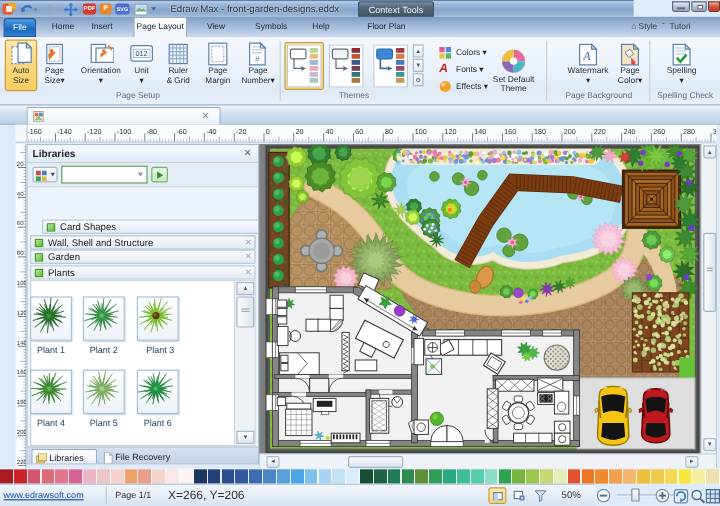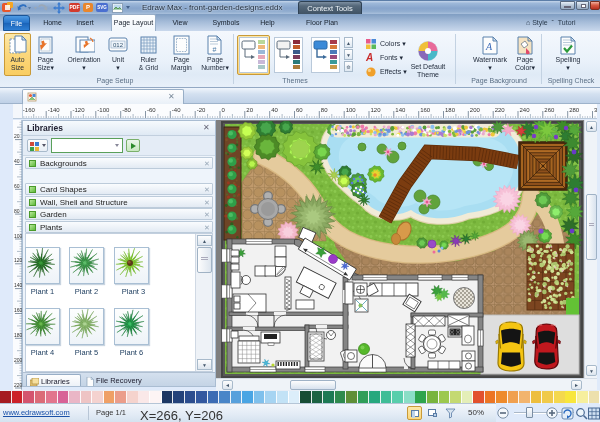--- a/index.html
+++ b/index.html
@@ -3,21 +3,21 @@
 <meta charset="utf-8">
 <style>
   * { margin:0; padding:0; box-sizing:border-box; }
   html,body { width:600px; height:422px; overflow:hidden; }
   body { font-family:"Liberation Sans", sans-serif; position:relative; background:#dfeafa; }
   .abs { position:absolute; }
 </style>
 </head>
 <body>
 
-<div class="abs" id="titlebar" style="left:0;top:0;width:600px;height:14px;background:linear-gradient(180deg,#c4d5ea 0%,#9db8d9 18%,#87a5cc 55%,#91adcf 80%,#a9c0dc 100%);border-top:1px solid #5c7ea8;">
+<div class="abs" id="titlebar" style="left:0;top:0;width:528px;height:14px;background:linear-gradient(180deg,#c4d5ea 0%,#9db8d9 18%,#87a5cc 55%,#91adcf 80%,#a9c0dc 100%);border-top:1px solid #5c7ea8;">
 
   <svg class="abs" style="left:2px;top:1px" width="12" height="11" viewBox="0 0 12 11">
       <rect x="0" y="1" width="9" height="9" rx="2" fill="#e8562a"></rect>
       <rect x="5" y="0" width="6" height="6" rx="1" fill="#f6a623"></rect>
       <rect x="3" y="3" width="5" height="5" fill="#fff" opacity="0.85"></rect>
     </svg>
 
   <svg class="abs" style="left:17px;top:2px" width="14" height="10" viewBox="0 0 14 10">
       <path d="M2,5 C3,2 8,1 9,4" fill="none" stroke="#2e6fc0" stroke-width="1.8"></path>
       <path d="M0.5,3 L4.5,6 L1,7.5 Z" fill="#2e6fc0"></path>
@@ -662,31 +662,26 @@
 <div class="abs" style="left:14px;top:4px;width:0;height:0;border-left:2px solid transparent;border-right:2px solid transparent;border-top:3px solid #556;"></div>
 </div>
 <div class="abs" style="left:28px;top:2px;width:72px;height:15px;background:#fff;border:1px solid #5aa05a;">
 <div class="abs" style="left:63px;top:5px;width:0;height:0;border-left:2.5px solid transparent;border-right:2.5px solid transparent;border-top:3px solid #889;"></div>
 </div>
 <div class="abs" style="left:103px;top:3px;width:14px;height:13px;background:linear-gradient(#eaf6ea,#c8e8c0);border:1px solid #7ab06a;border-radius:2px;">
         <div class="abs" style="left:4px;top:3px;width:0;height:0;border-top:3.5px solid transparent;border-bottom:3.5px solid transparent;border-left:5px solid #2a8a2a;"></div>
       </div>
 </div>
 
-<div class="abs" style="left:2px;top:36px;width:188px;height:12px;background:linear-gradient(180deg,#fafcfe,#e2eaf3);border:1px solid #bccbda;border-radius:1px;">
-<div class="abs" style="left:3px;top:2px;width:7px;height:7px;background:linear-gradient(135deg,#b8e89a,#5fba3a);border:1px solid #4a9a2a;"></div>
-<div class="abs" style="left:14px;top:0px;font-size:8px;color:#222;line-height:12px;">Backgrounds</div>
-<div class="abs" style="left:178px;top:0px;font-size:7px;color:#98a8b8;line-height:12px;">✕</div>
-</div>
 <div class="abs" style="left:2px;top:49px;width:188px;height:12px;background:linear-gradient(180deg,#fafcfe,#e2eaf3);border:1px solid #bccbda;border-radius:1px;margin-top:26px;">
 <div class="abs" style="left:3px;top:2px;width:7px;height:7px;background:linear-gradient(135deg,#b8e89a,#5fba3a);border:1px solid #4a9a2a;"></div>
 <div class="abs" style="left:14px;top:0px;font-size:8px;color:#222;line-height:12px;">Borders</div>
 <div class="abs" style="left:178px;top:0px;font-size:7px;color:#98a8b8;line-height:12px;">✕</div>
 </div>
-<div class="abs" style="left:2px;top:62px;width:188px;height:12px;background:linear-gradient(180deg,#fafcfe,#e2eaf3);border:1px solid #bccbda;border-radius:1px;">
+<div class="abs" style="left:12px;top:62px;width:188px;height:12px;background:linear-gradient(180deg,#fafcfe,#e2eaf3);border:1px solid #bccbda;border-radius:1px;">
 <div class="abs" style="left:3px;top:2px;width:7px;height:7px;background:linear-gradient(135deg,#b8e89a,#5fba3a);border:1px solid #4a9a2a;"></div>
 <div class="abs" style="left:14px;top:0px;font-size:8px;color:#222;line-height:12px;">Card Shapes</div>
 <div class="abs" style="left:178px;top:0px;font-size:7px;color:#98a8b8;line-height:12px;">✕</div>
 </div>
 <div class="abs" style="left:2px;top:87px;width:188px;height:12px;background:linear-gradient(180deg,#fafcfe,#e2eaf3);border:1px solid #bccbda;border-radius:1px;">
 <div class="abs" style="left:3px;top:2px;width:7px;height:7px;background:linear-gradient(135deg,#b8e89a,#5fba3a);border:1px solid #4a9a2a;"></div>
 <div class="abs" style="left:14px;top:0px;font-size:8px;color:#222;line-height:12px;">Garden</div>
 <div class="abs" style="left:178px;top:0px;font-size:7px;color:#98a8b8;line-height:12px;">✕</div>
 </div>
 <div class="abs" style="left:2px;top:75px;width:188px;height:12px;background:linear-gradient(180deg,#fafcfe,#e2eaf3);border:1px solid #bccbda;border-radius:1px;">
@@ -1908,21 +1903,21 @@
     <div style="position:absolute;left:0;top:0;width:600px;height:13px;background:repeating-linear-gradient(90deg,rgba(255,255,255,0) 0px,rgba(255,255,255,0) 10.6px,rgba(255,255,255,0.9) 10.6px,rgba(255,255,255,0.9) 11.54px);"></div>
   </div>
 
 <div class="abs" id="statusbar" style="left:0;top:403px;width:496px;height:19px;background:linear-gradient(180deg,#f2f6fb 0%,#e2ebf5 60%,#d5e2ef 100%);border-top:1px solid #b5c5d6;font-size:8px;color:#333;">
 
   <div class="abs" style="left:3px;top:4px;color:#1a51a8;text-decoration:underline;font-size:7.5px;">www.edrawsoft.com</div>
   <div class="abs" style="left:88px;top:2px;width:1px;height:14px;background:#b8c6d6;"></div>
 
   <div class="abs" style="left:96px;top:4px;font-size:7.5px;">Page 1/1</div>
 
-  <div class="abs" style="left:140px;top:4px;font-size:13px;">X=266, Y=206</div>
+  <div class="abs" style="left:140px;top:4px;font-size:10px;">X=266, Y=206</div>
 
   <div class="abs" style="left:407px;top:2px;width:15px;height:14px;background:linear-gradient(#fde8a8,#fbd77c);border:1px solid #c99a38;border-radius:2px;">
       <div class="abs" style="left:3px;top:3px;width:8px;height:7px;border:1px solid #5a7ca6;background:#fff;">
         <div style="width:3px;height:7px;background:#bcd2e8;"></div>
       </div>
     </div>
   <div class="abs" style="left:425px;top:2px;width:15px;height:14px;">
       <div class="abs" style="left:3px;top:3px;width:8px;height:7px;border:1px solid #5a7ca6;background:#fff;">
         <div class="abs" style="left:4px;top:3px;width:4px;height:4px;background:#bcd2e8;border:0.5px solid #5a7ca6;"></div>
       </div>

